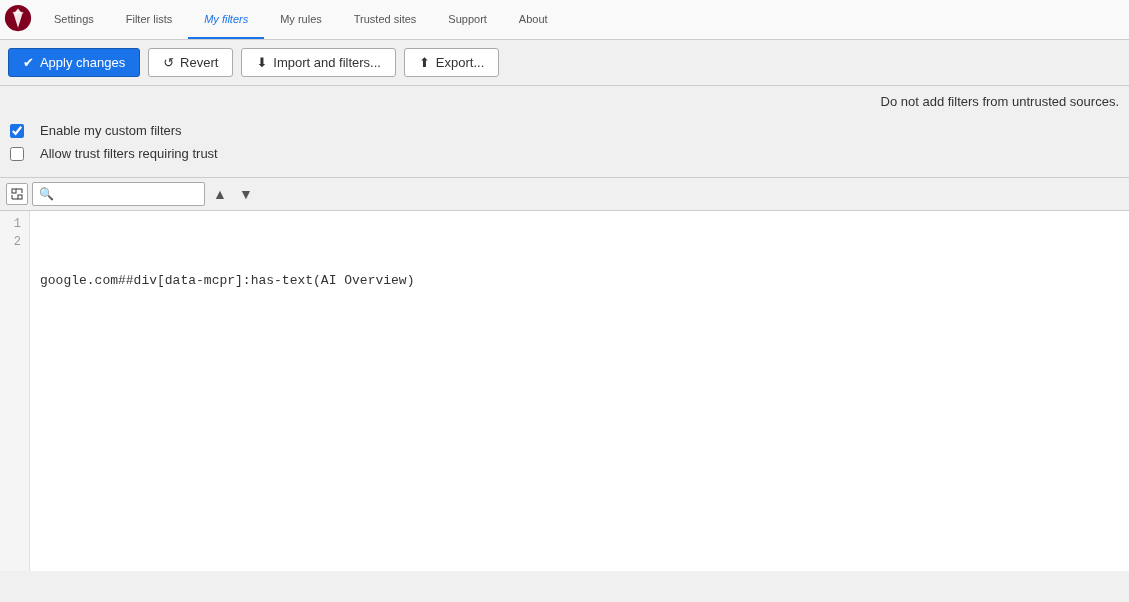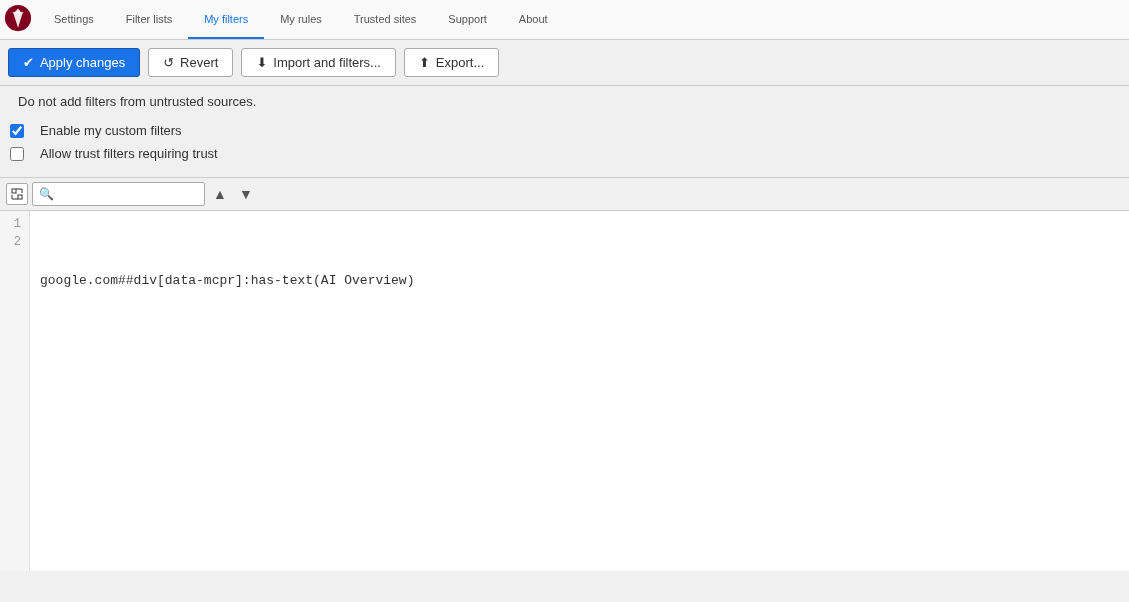--- a/index.html
+++ b/index.html
@@ -41,20 +41,21 @@
       color: #555;
       font-size: 11px;
       border-bottom: 2px solid transparent;
       height: 100%;
       white-space: nowrap;
     }
     .nav-tab.active {
       color: #1a73e8;
       border-bottom: 2px solid #1a73e8;
       font-weight: 500;
+      font-style: italic;
     }
 
     
     .toolbar {
       display: flex;
       align-items: center;
       gap: 8px;
       padding: 8px 8px;
       background: #f0f0f0;
       border-bottom: 1px solid #ccc;
@@ -78,20 +79,21 @@
       background: #fff;
       color: #333;
       border: 1px solid #aaa;
     }
 
     
     .warning-text {
       padding: 8px 10px 4px 18px;
       font-size: 13px;
       color: #333;
+      text-align: right;
     }
 
     
     .checkboxes-section {
       padding: 6px 10px;
     }
     .checkbox-row {
       display: flex;
       align-items: center;
       gap: 16px;

